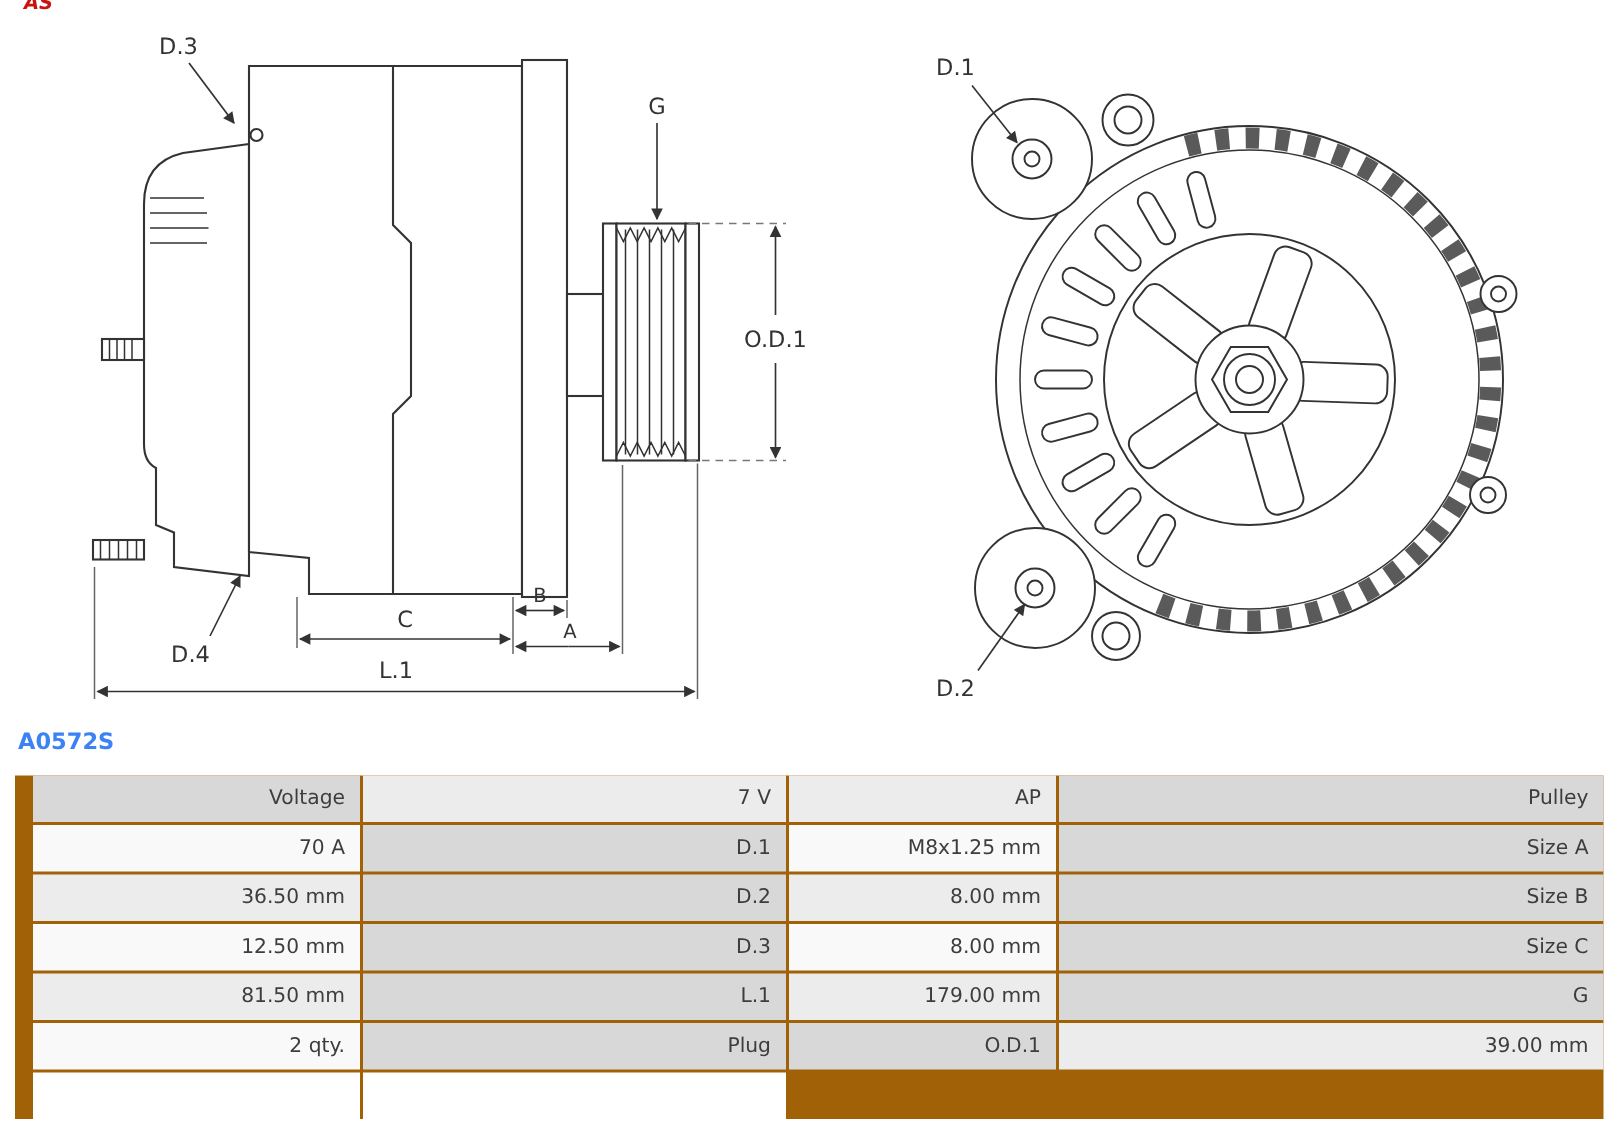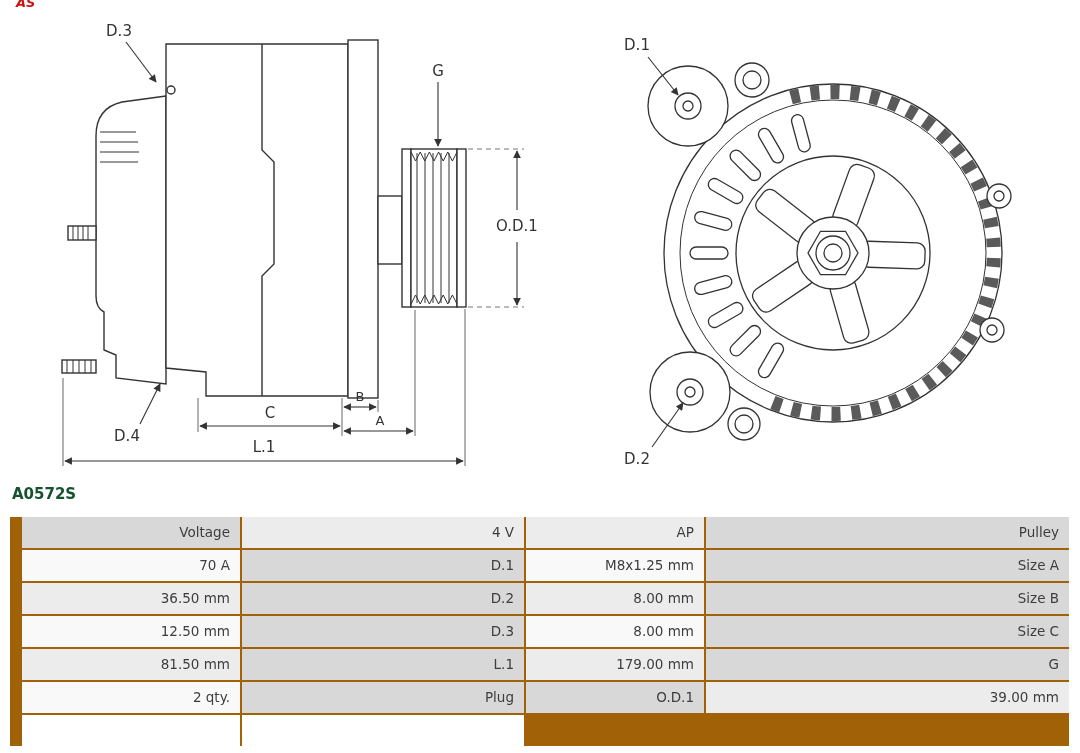--- a/index.html
+++ b/index.html
@@ -7,21 +7,21 @@
     width:1080px;height:753px;overflow:hidden;background:#ffffff;
     font-family:"DejaVu Sans", sans-serif;position:relative;
   }
   .logo{
     position:absolute;left:16px;top:-5px;color:#cc1111;
     font-weight:bold;font-style:italic;font-size:13px;
   }
   .drawing{position:absolute;left:0;top:0;}
   .part-number{
     position:absolute;left:12px;top:485px;
-    color:#14532d;font-weight:bold;font-size:15px;
+    color:#3b82f6;font-weight:bold;font-size:15px;
   }
   .spec-table{
     position:absolute;left:10px;top:517px;width:1047px;
     display:grid;grid-template-columns:218px 282px 178px 363px;
     grid-auto-rows:31px;gap:2px;background:#a16207;padding-left:12px;
   }
   .cell{
     height:31px;line-height:31px;font-size:13.5px;color:#3d3d3d;
     text-align:right;padding:0 10px 0 0;box-sizing:border-box;
     white-space:nowrap;overflow:hidden;
@@ -180,21 +180,21 @@
     <text x="637" y="50">D.1</text>
     <text x="637" y="464">D.2</text>
   </g>
 </svg>
 
 <div class="part-number">A0572S</div>
 
 <div class="spec-table">
 
   <div class="cell lbl">Voltage</div>
-  <div class="cell va">4 V</div>
+  <div class="cell va">7 V</div>
   <div class="cell va">AP</div>
   <div class="cell lbl">Pulley</div>
 
   <div class="cell vb">70 A</div>
   <div class="cell lbl">D.1</div>
   <div class="cell vb">M8x1.25 mm</div>
 
   <div class="cell lbl">Size A</div>
   <div class="cell va">36.50 mm</div>
   <div class="cell lbl">D.2</div>

